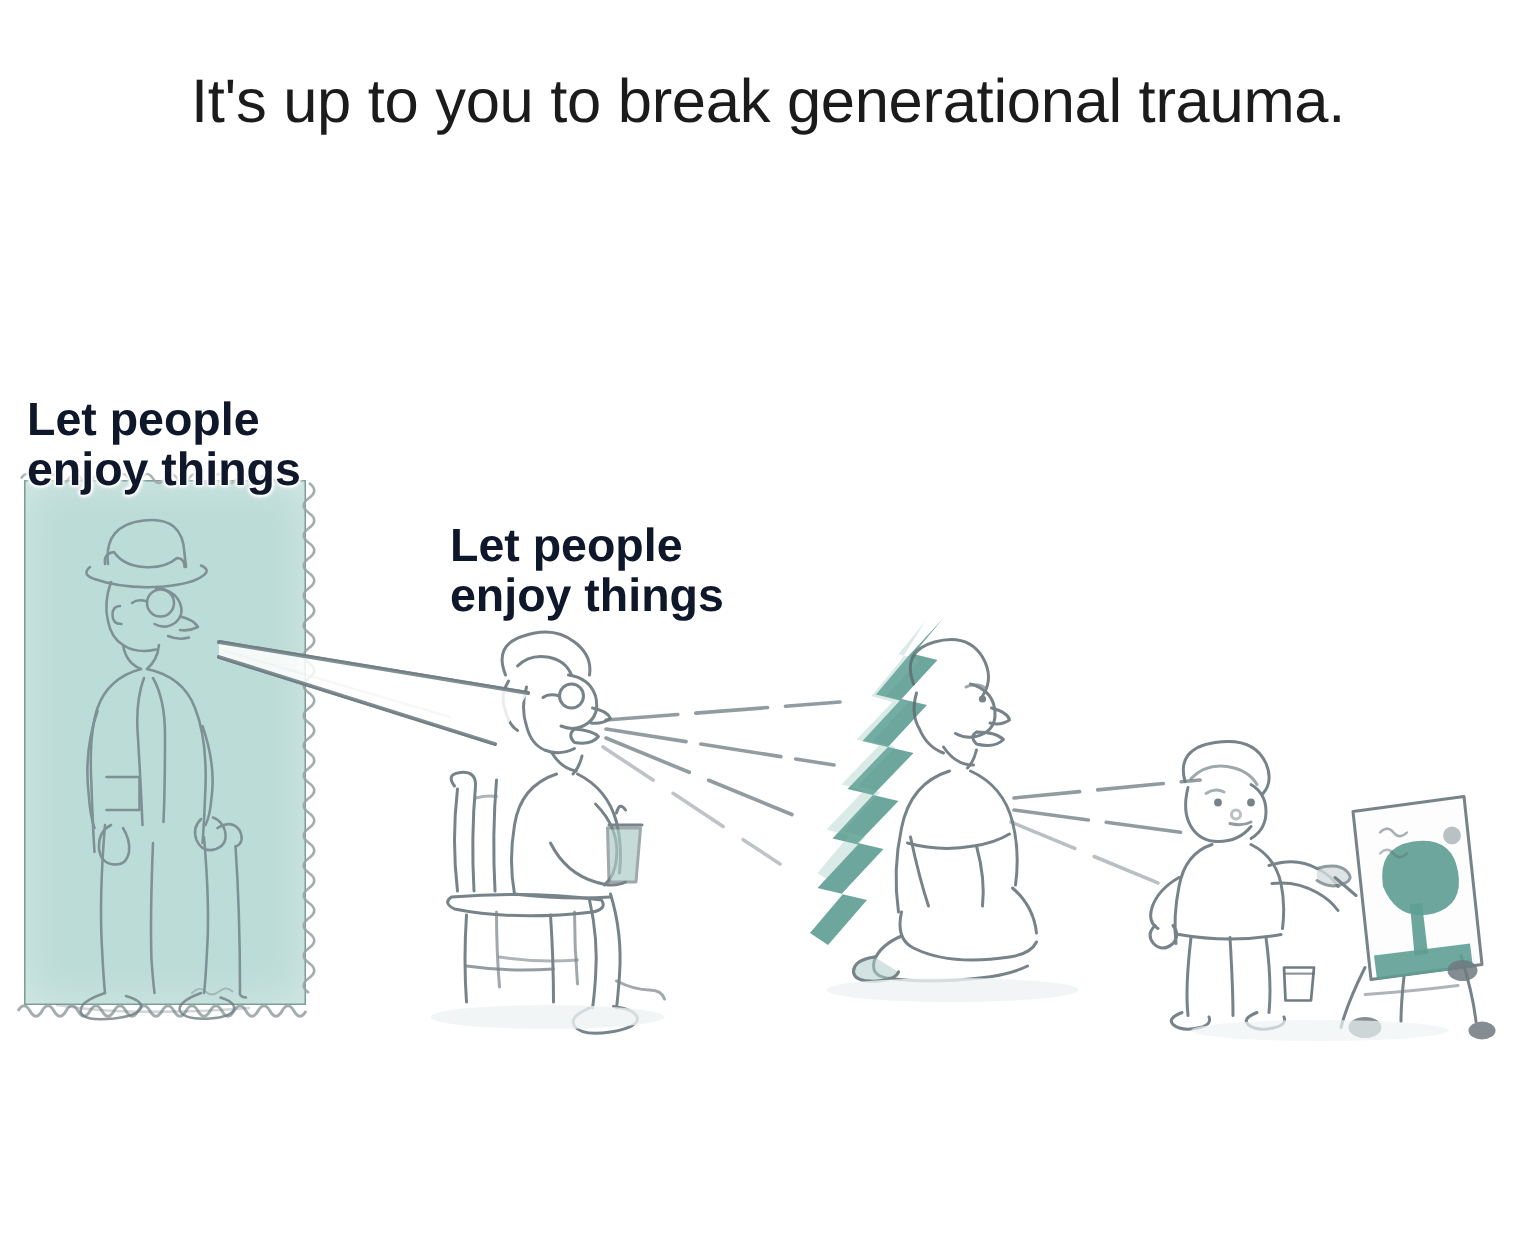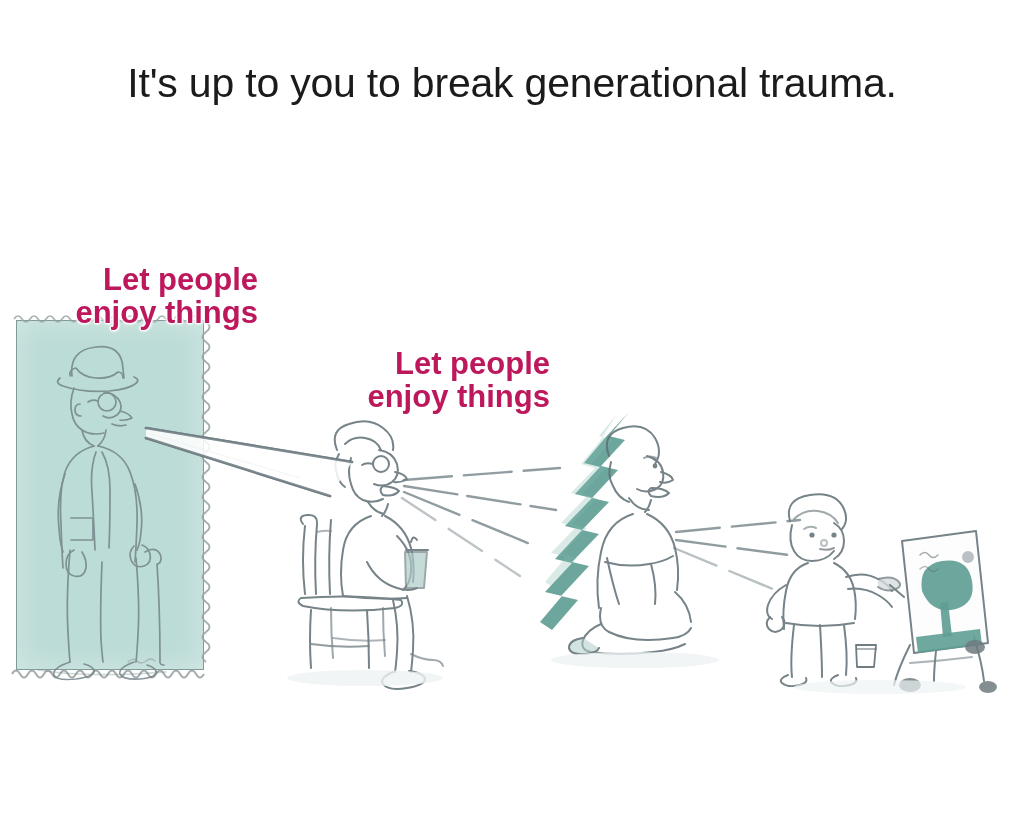--- a/index.html
+++ b/index.html
@@ -16,38 +16,38 @@
     width: 1024px;
     height: 825px;
     background: #ffffff;
     overflow: hidden;
   }
 
   
   .top-caption {
     position: absolute;
     left: 0;
-    top: 60px;
+    top: 44px;
     width: 1024px;
     text-align: center;
     font-family: "Liberation Sans", "DejaVu Sans", sans-serif;
     font-size: 41px;
     font-weight: 400;
     letter-spacing: -0.2px;
     color: #1b1b1b;
     white-space: nowrap;
   }
 
   
   .label {
     position: absolute;
     font-family: "Liberation Sans", "DejaVu Sans", sans-serif;
     font-weight: 700;
-    color: #be185d;
-    text-align: right;
+    color: #0f172a;
+    text-align: left;
     line-height: 1.05;
     white-space: pre;
     z-index: 40;
     text-shadow:
       0 0 3px #fff, 0 0 3px #fff, 0 0 5px #fff,
       1px 0 2px #fff, -1px 0 2px #fff, 0 1px 2px #fff, 0 -1px 2px #fff;
   }
   #label-1 { left: 18px;  top: 264px; width: 240px; font-size: 31px; }
   #label-2 { left: 300px; top: 348px; width: 250px; font-size: 31px; }
   #label-3 { left: 630px; top: 392px; width: 270px; font-size: 31px; }

